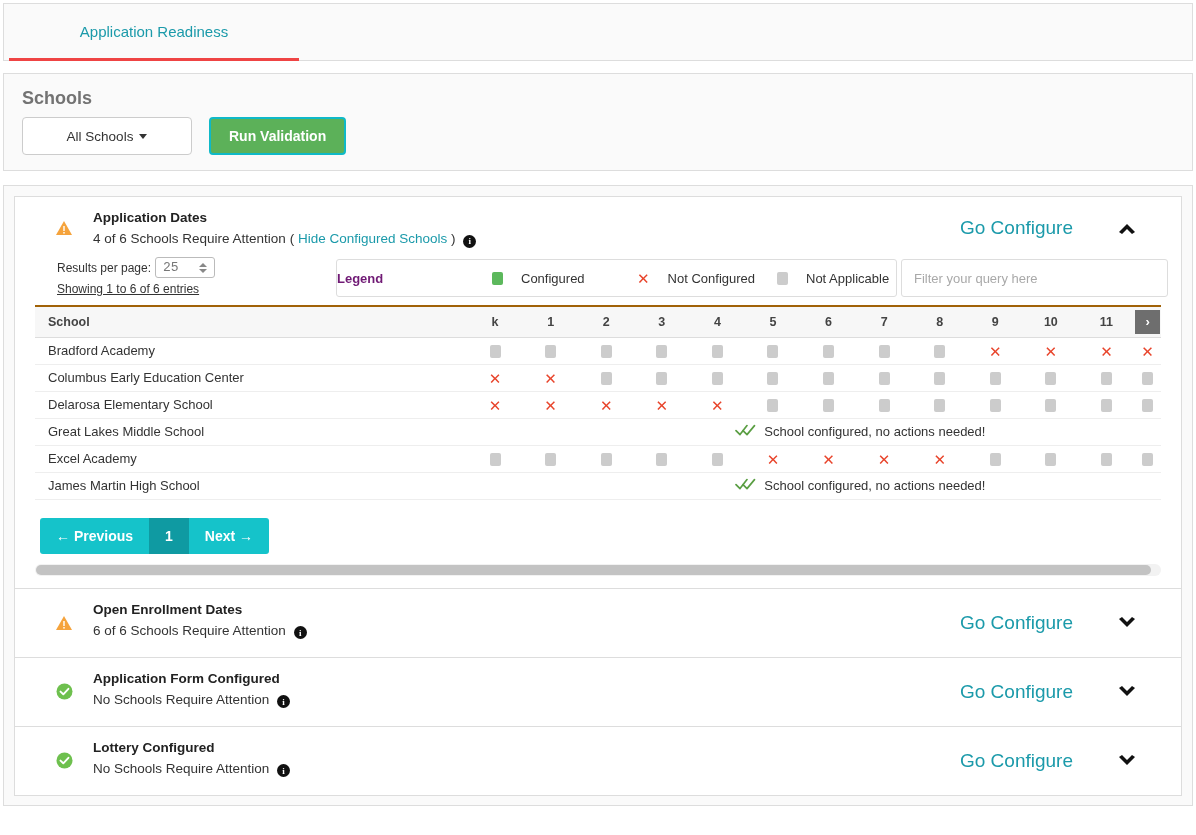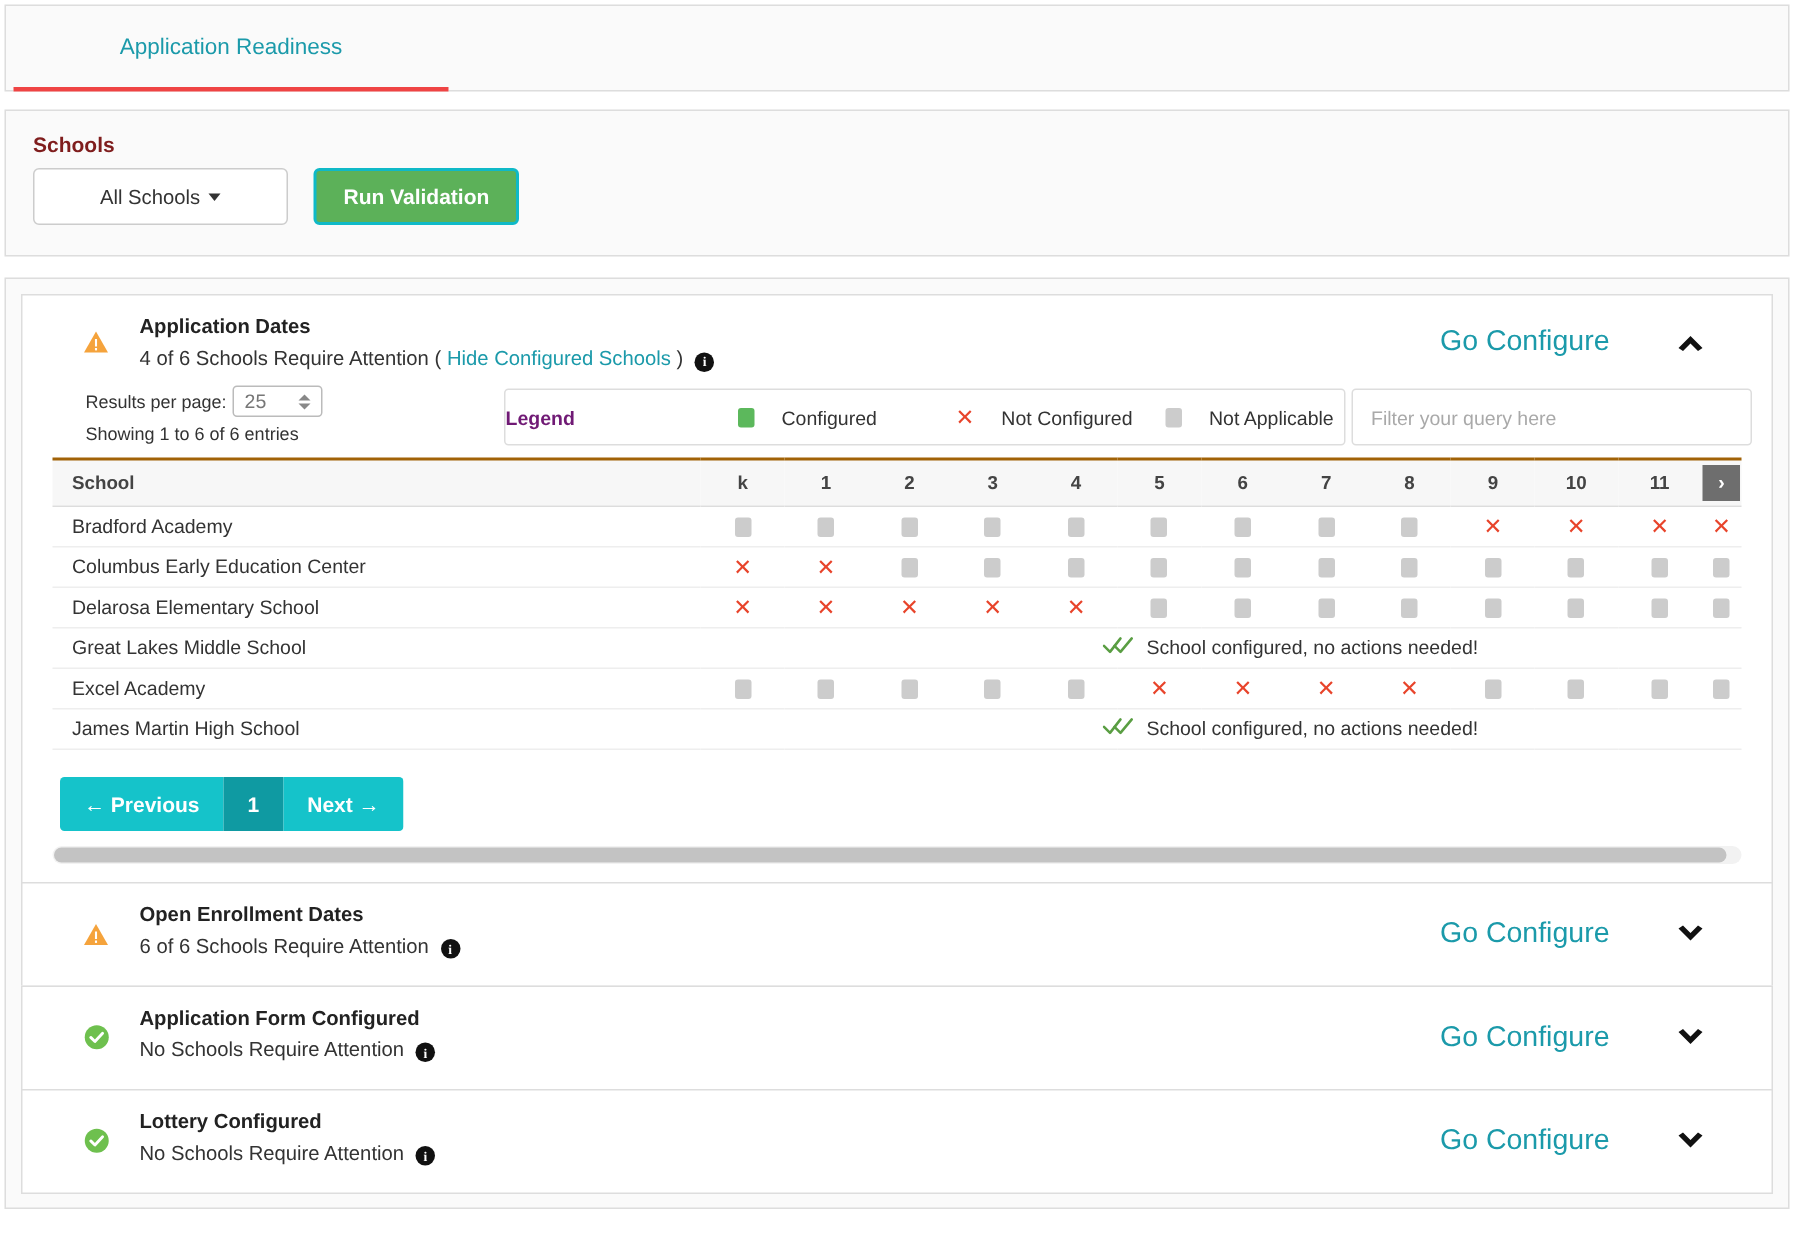--- a/index.html
+++ b/index.html
@@ -34,23 +34,23 @@
 
   
   .panel-schools {
     margin: 12px 3px 0 3px;
     background: #fafafa;
     border: 1px solid #dddddd;
     padding: 14px 18px 18px 18px;
     height: 98px;
   }
   .schools-label {
-    font-size: 14px;
+    font-size: 18px;
     font-weight: bold;
-    color: #7f1d1d;
+    color: #737373;
     margin-bottom: 8px;
   }
   .schools-row { display: flex; align-items: flex-start; gap: 17px; }
   .dropdown {
     width: 170px; height: 38px;
     background: #ffffff;
     border: 1px solid #cccccc;
     border-radius: 4px;
     display: flex; align-items: center; justify-content: center;
     font-size: 13.5px; color: #333333;
@@ -163,39 +163,40 @@
     width: 60px; height: 21px;
     border: 1px solid #bbbbbb;
     border-radius: 3px;
     background: #ffffff;
     position: relative;
     display: flex; align-items: center;
     padding-left: 7px;
     font-size: 13px;
     color: #777777;
     cursor: pointer;
+    font-family: Liberation Mono, monospace;
   }
   .spin-arrows {
     position: absolute; right: 7px; top: 50%;
     transform: translateY(-50%);
     display: flex; flex-direction: column; gap: 2px;
   }
   .sp-up {
     width: 0; height: 0;
     border-left: 4px solid transparent;
     border-right: 4px solid transparent;
     border-bottom: 4px solid #888888;
   }
   .sp-dn {
     width: 0; height: 0;
     border-left: 4px solid transparent;
     border-right: 4px solid transparent;
     border-top: 4px solid #888888;
   }
-  .showing { margin-top: 4px; font-size: 12px; color: #333333; }
+  .showing { margin-top: 4px; font-size: 12px; color: #333333; text-decoration: underline; }
 
   .legend-box {
     position: absolute;
     left: 301px; top: 0;
     width: 561px; height: 38px;
     border: 1px solid #dddddd;
     border-radius: 3px;
     background: #ffffff;
     display: flex; align-items: center;
   }

